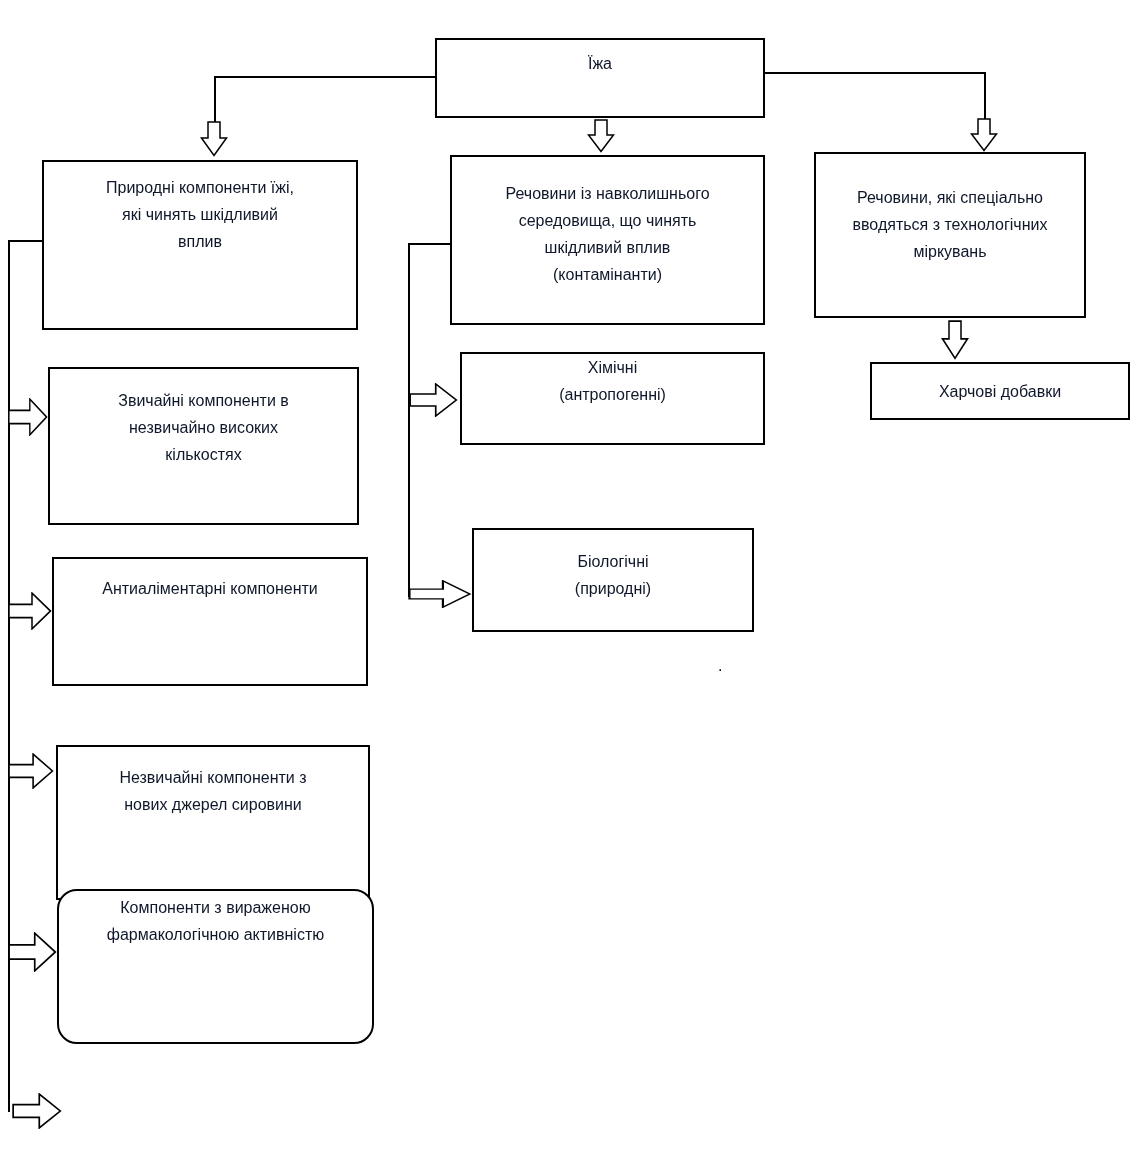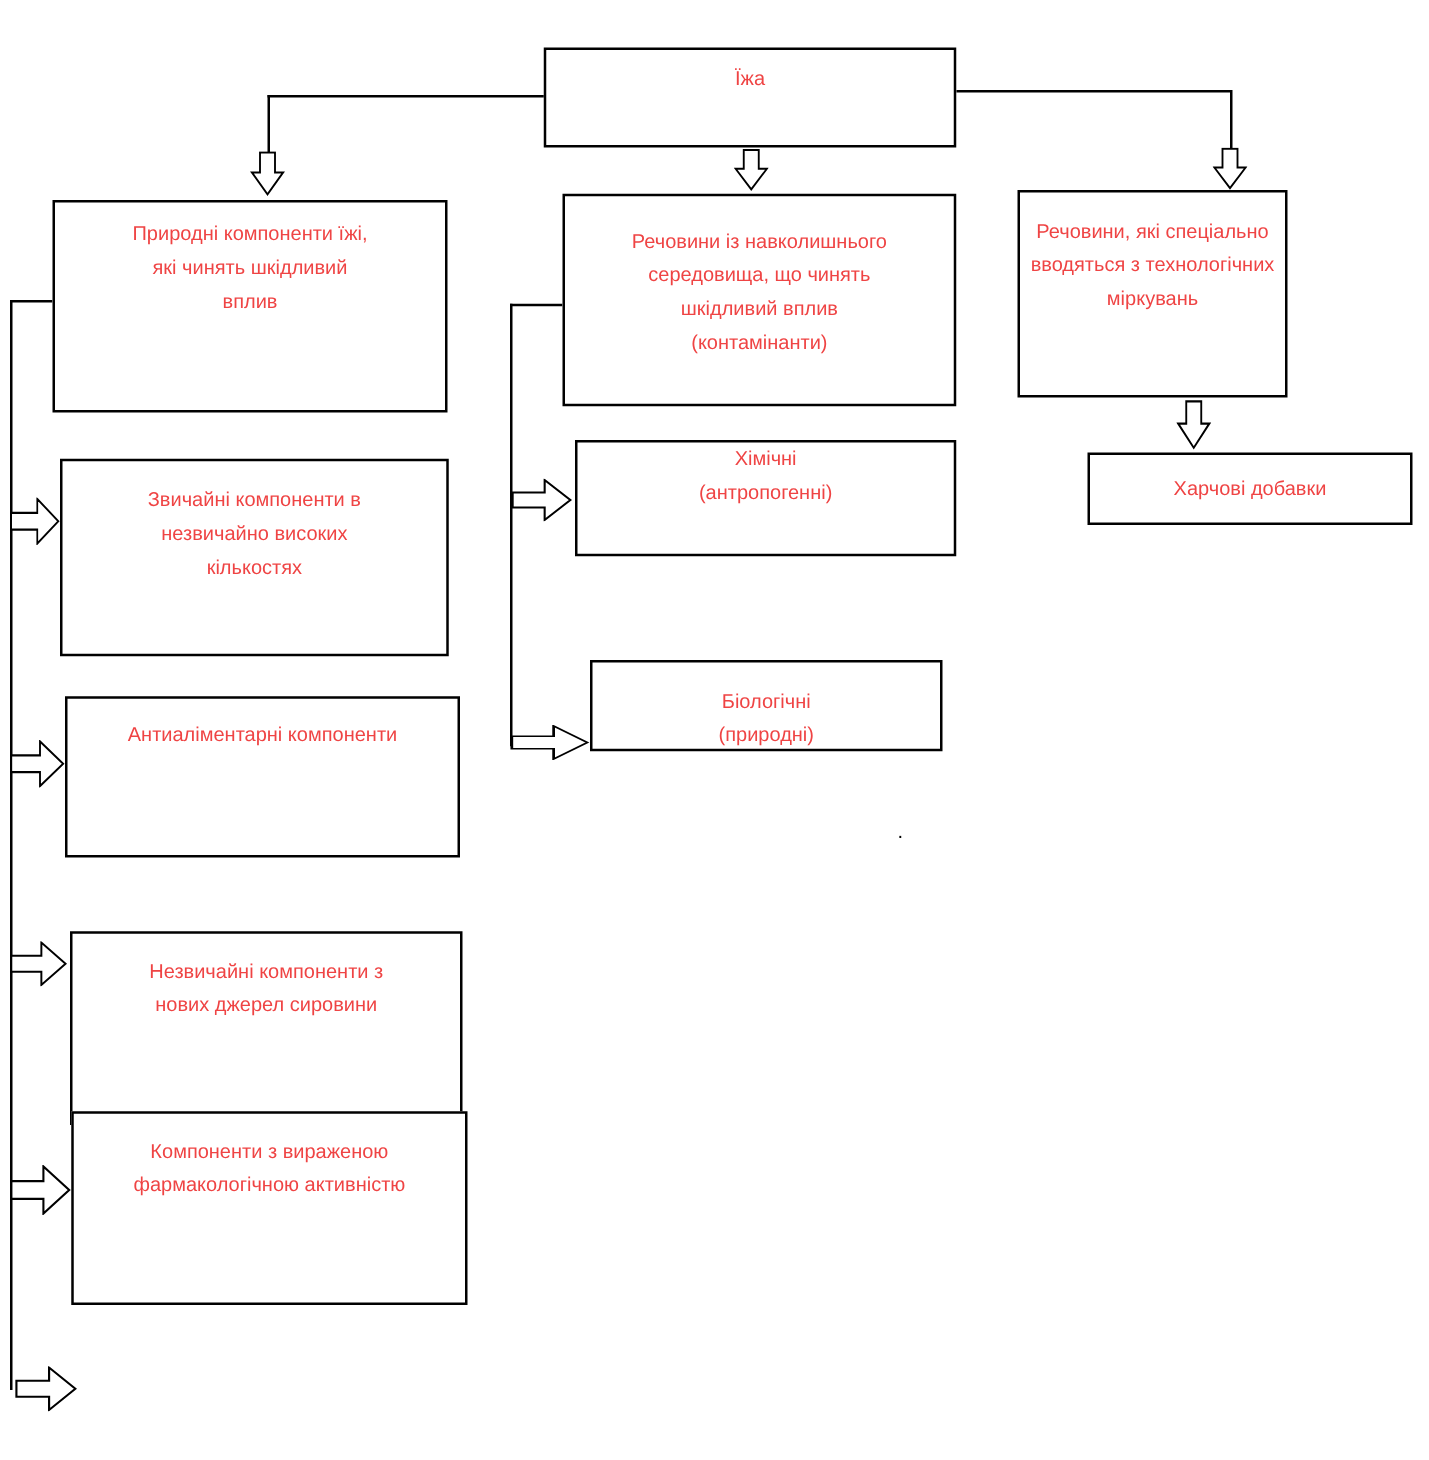--- a/index.html
+++ b/index.html
@@ -17,21 +17,21 @@
     box-sizing: border-box;
     border: 2px solid #000000;
     background: #ffffff;
     text-align: center;
   }
   .node-label {
     display: block;
     white-space: pre-line;
     font-size: 16px;
     line-height: 27px;
-    color: #ef4444;
+    color: #0f172a;
   }
   .line {
     position: absolute;
     background: #000000;
   }
   .arrow {
     position: absolute;
     display: block;
   }
   .arrow polygon {
@@ -107,56 +107,56 @@
 вплив</span>
   </div>
 
   <div class="node" style="left:450px; top:155px; width:315px; height:170px; padding-top:23px;">
     <span class="node-label">Речовини із навколишнього
 середовища, що чинять
 шкідливий вплив
 (контамінанти)</span>
   </div>
 
-  <div class="node" style="left:814px; top:152px; width:216px; height:166px; padding-top:18px;">
+  <div class="node" style="left:814px; top:152px; width:272px; height:166px; padding-top:30px;">
     <span class="node-label">Речовини, які спеціально
 вводяться з технологічних
 міркувань</span>
   </div>
 
   <div class="node" style="left:826px; top:362px; width:260px; height:58px; padding-top:14px;margin-left:44px;">
     <span class="node-label">Харчові добавки</span>
   </div>
 
   <div class="node" style="left:460px; top:352px; width:305px; height:93px; ">
     <span class="node-label">Хімічні
 (антропогенні)</span>
   </div>
 
-  <div class="node" style="left:472px; top:528px; width:282px; height:73px; padding-top:18px;">
+  <div class="node" style="left:472px; top:528px; width:282px; height:104px; padding-top:18px;">
     <span class="node-label">Біологічні
 (природні)</span>
   </div>
 
   <div class="node" style="left:48px; top:367px; width:311px; height:158px; padding-top:18px;">
     <span class="node-label">Звичайні компоненти в
 незвичайно високих
 кількостях</span>
   </div>
 
   <div class="node" style="left:52px; top:557px; width:316px; height:129px; padding-top:16px;">
     <span class="node-label">Антиаліментарні компоненти</span>
   </div>
 
   <div class="node" style="left:56px; top:713px; width:314px; height:155px; padding-top:17px;margin-top:32px;">
     <span class="node-label">Незвичайні компоненти з
 нових джерел сировини</span>
   </div>
 
-  <div class="node" style="left:57px; top:889px; width:317px; height:155px; padding-top:17px;">
+  <div class="node" style="left:57px; top:889px; width:317px; height:155px; padding-top:3px;border-radius:20px;">
     <span class="node-label">Компоненти з вираженою
 фармакологічною активністю</span>
   </div>
 
 
   <span class="stray-dot" style="left:718px; top:658px;">.</span>
 
 </div>
 
 </body></html>

